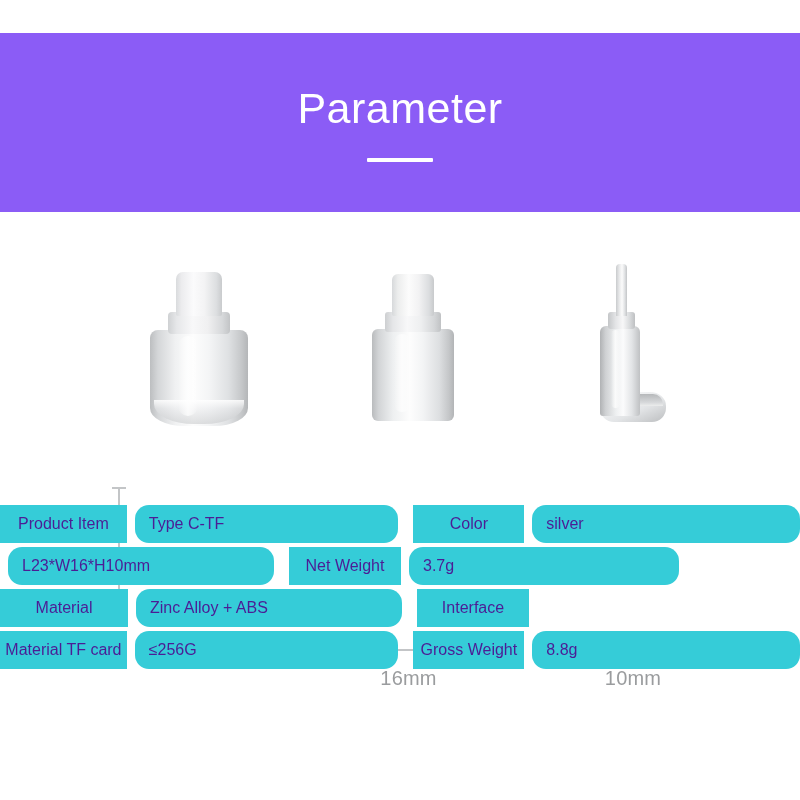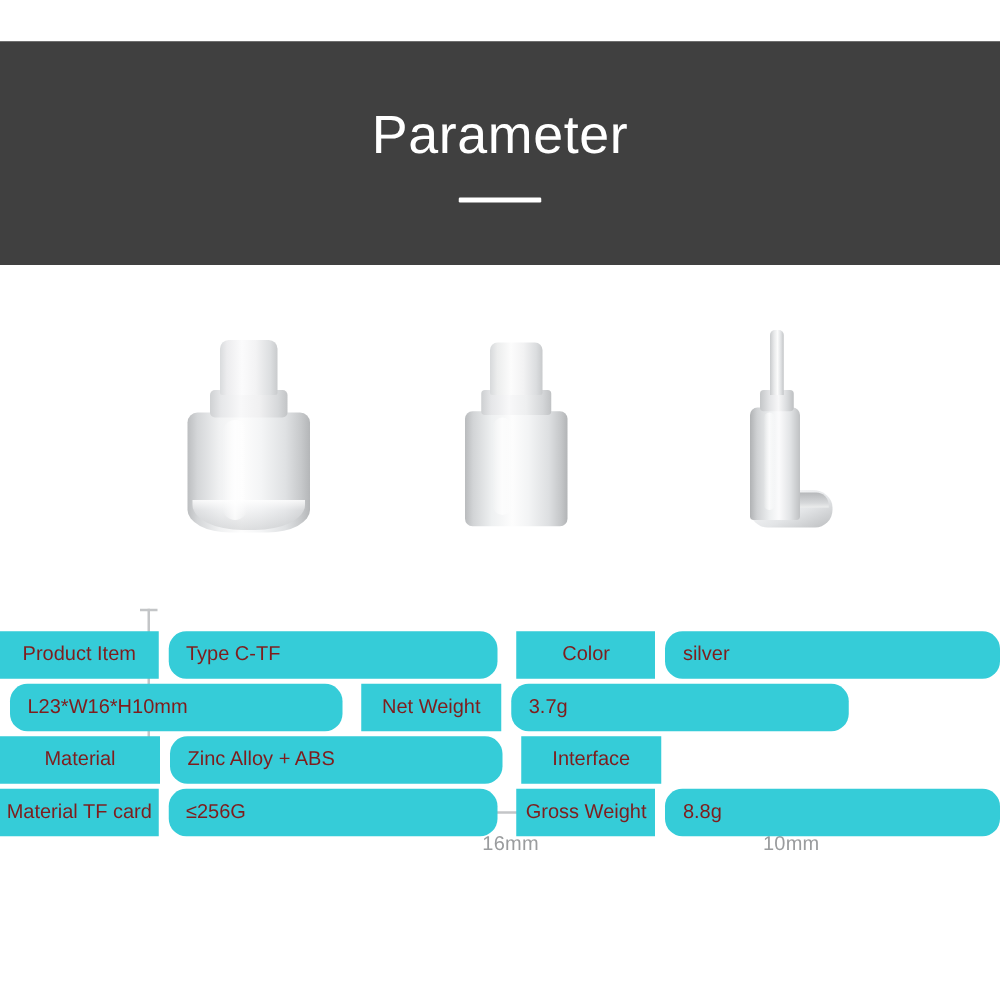--- a/index.html
+++ b/index.html
@@ -15,21 +15,21 @@
     position: relative;
   }
 
   
   .banner {
     position: absolute;
     left: 0;
     top: 33px;
     width: 800px;
     height: 179px;
-    background: #404040;
+    background: #8b5cf6;
     display: flex;
     flex-direction: column;
     align-items: center;
     justify-content: center;
   }
   .banner-title {
     color: #ffffff;
     font-size: 43px;
     font-weight: 400;
     letter-spacing: 0.5px;
@@ -284,21 +284,21 @@
   }
   .dim-line-h::before { left: 0; }
   .dim-line-h::after  { right: 0; }
 
   .dim-h-16 { left: 353px; top: 437px; width: 111px; }
   .dim-h-10 { left: 592px; top: 437px; width: 82px; }
 
   .dim-label-h {
     position: absolute;
     color: #9a9c9e;
-    font-size: 16px;
+    font-size: 20px;
     text-align: center;
     letter-spacing: 0.2px;
   }
   .dim-label-16 { left: 353px; top: 455px; width: 111px; }
   .dim-label-10 { left: 592px; top: 455px; width: 82px; }
 
   
   .spec-table {
     position: absolute;
     left: 0;
@@ -306,21 +306,21 @@
     width: 800px;
   }
   .spec-row {
     display: flex;
     align-items: stretch;
     margin-bottom: 4px;
     height: 38px;
   }
   .cell {
     background: #35ccd8;
-    color: #7f1d1d;
+    color: #4c1d95;
     font-size: 16px;
     display: flex;
     align-items: center;
     box-sizing: border-box;
   }
   .cell-label {
     justify-content: center;
     text-align: center;
   }
   .cell-value {

